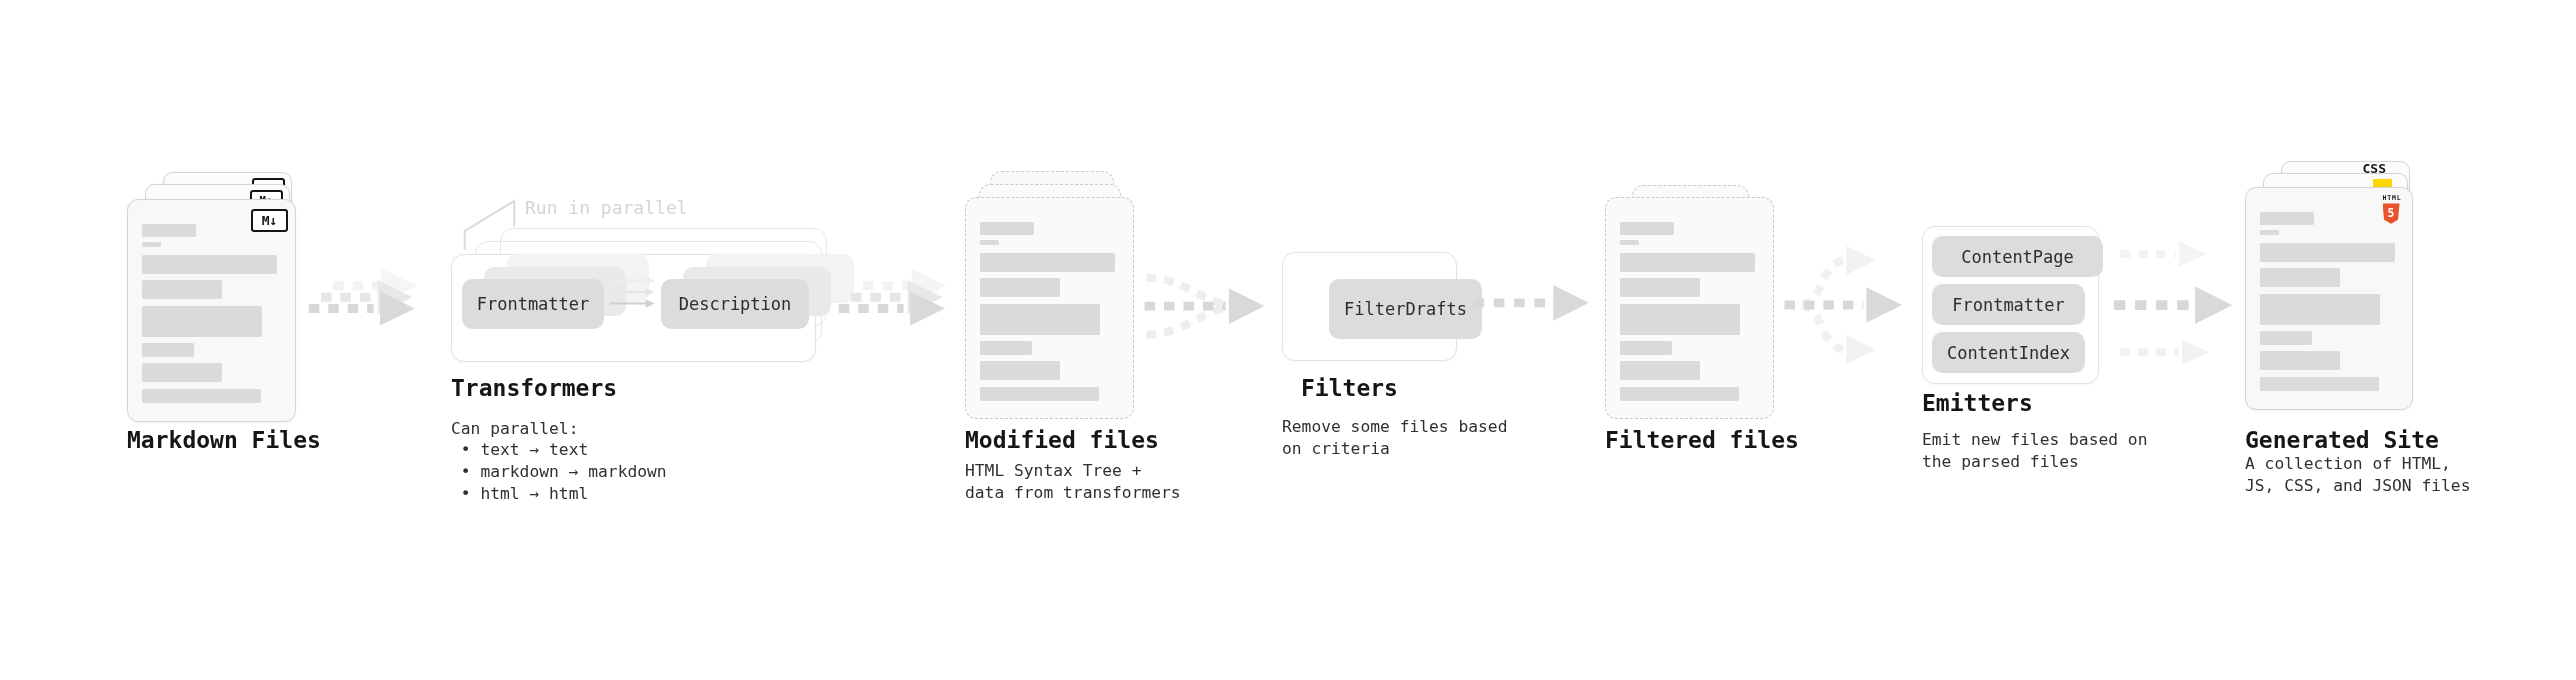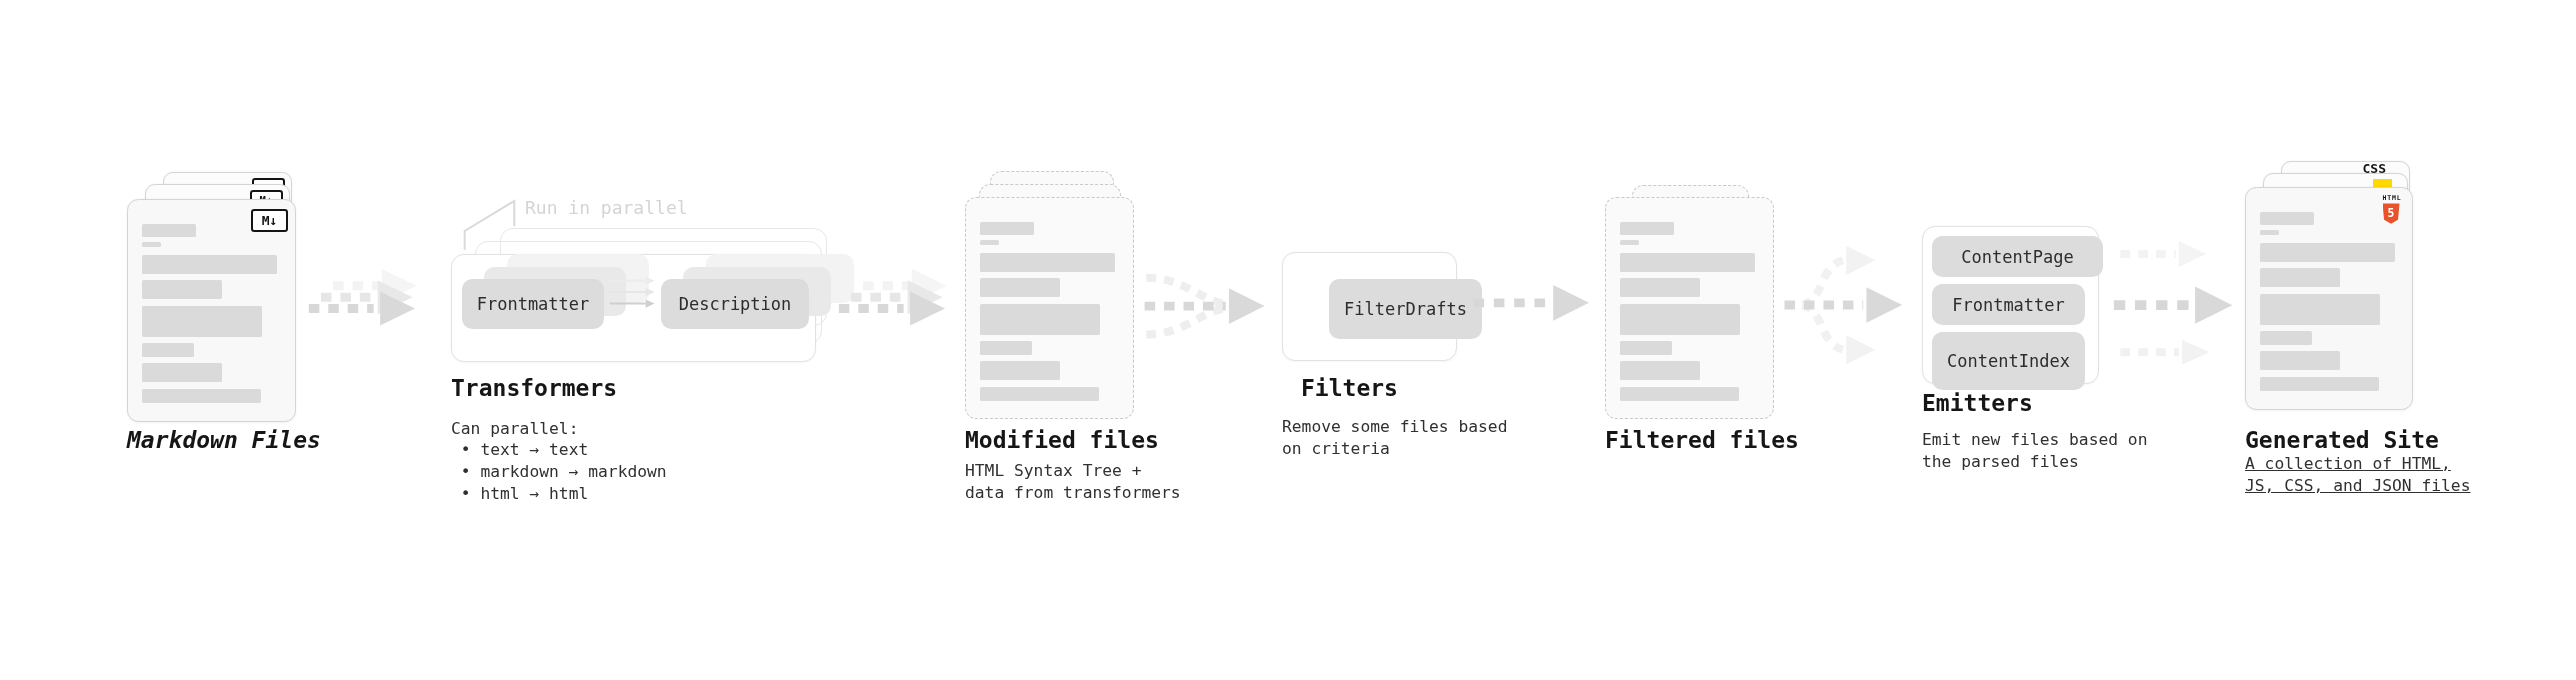--- a/index.html
+++ b/index.html
@@ -94,21 +94,21 @@
     <span class="md-icon big">M↓</span>
   <div class="bar" style="left: 14px; top: 24.4px; width: 54px; height: 13px;"></div>
       <div class="bar" style="left: 14px; top: 42px; width: 18.7px; height: 4.9px;"></div>
       <div class="bar" style="left: 14px; top: 55px; width: 135px; height: 18.7px;"></div>
       <div class="bar" style="left: 14px; top: 80px; width: 80px; height: 18.7px;"></div>
       <div class="bar" style="left: 14px; top: 106px; width: 120px; height: 31px;"></div>
       <div class="bar" style="left: 14px; top: 143px; width: 52px; height: 14px;"></div>
       <div class="bar" style="left: 14px; top: 163px; width: 80px; height: 18.7px;"></div>
       <div class="bar" style="left: 14px; top: 189px; width: 119px; height: 14px;"></div>
     </div>
-  <div class="stage-label" style="left:127px;top:427px;font-style:italic;">Markdown Files</div>
+  <div class="stage-label" style="left:127px;top:427px;">Markdown Files</div>
 
   <svg class="abs" style="left:299px;top:268px;" width="142" height="77" viewBox="0 0 175 95">
     <line x1="42" y1="22" x2="98" y2="22" stroke="#f3f3f3" stroke-width="11" stroke-dasharray="13 11"></line>
     <polygon points="102,1 102,43 145,22" fill="#f5f5f5"></polygon>
     <line x1="27" y1="36" x2="90" y2="36" stroke="#e6e6e6" stroke-width="11" stroke-dasharray="13 11"></line>
     <polygon points="97,15 97,57 140,36" fill="#e8e8e8"></polygon>
     <line x1="12" y1="50" x2="92" y2="50" stroke="#d8d8d8" stroke-width="11" stroke-dasharray="13 11"></line>
     <polygon points="100,29 100,71 143,50" fill="#d9d9d9"></polygon>
   </svg>
 
@@ -216,21 +216,21 @@
     <polygon points="84,2 84,38 120,20" fill="#f2f2f2"></polygon>
     <path d="M30,75 C58,82 50,122 80,130" stroke="#f1f1f1" stroke-width="10" stroke-dasharray="12 10" fill="none"></path>
     <polygon points="84,112 84,148 120,130" fill="#f2f2f2"></polygon>
     <line x1="8" y1="75" x2="105" y2="75" stroke="#d8d8d8" stroke-width="11" stroke-dasharray="13 11"></line>
     <polygon points="109,53 109,97 153,75" fill="#d9d9d9"></polygon>
   </svg>
 
   <div class="frame" style="left:1922px;top:226px;width:175px;height:156px;"></div>
   <div class="pill" style="left:1932px;top:236px;width:171px;height:41px;">ContentPage</div>
   <div class="pill" style="left:1932px;top:284px;width:153px;height:41px;">Frontmatter</div>
-  <div class="pill" style="left:1932px;top:332px;width:153px;height:58px;">ContentIndex</div>
+  <div class="pill" style="left:1932px;top:332px;width:153px;height:41px;">ContentIndex</div>
   <div class="stage-label" style="left:1922px;top:390px;">Emitters</div>
   <div class="stage-desc" style="left:1922px;top:429px;">Emit new files based on
 the parsed files</div>
 
   <svg class="abs" style="left:2109px;top:241px;" width="138" height="130" viewBox="0 0 170 160">
     <line x1="14" y1="16" x2="82" y2="16" stroke="#f3f3f3" stroke-width="10" stroke-dasharray="12 10"></line>
     <polygon points="86,0 86,32 120,16" fill="#f4f4f4"></polygon>
     <line x1="6" y1="79" x2="102" y2="79" stroke="#d7d7d7" stroke-width="12" stroke-dasharray="14 12"></line>
     <polygon points="106,56 106,102 152,79" fill="#d9d9d9"></polygon>
     <line x1="14" y1="137" x2="86" y2="137" stroke="#f1f1f1" stroke-width="10" stroke-dasharray="12 10"></line>
@@ -256,17 +256,17 @@
   <div class="bar" style="left: 14px; top: 24.4px; width: 54px; height: 13px;"></div>
       <div class="bar" style="left: 14px; top: 42px; width: 18.7px; height: 4.9px;"></div>
       <div class="bar" style="left: 14px; top: 55px; width: 135px; height: 18.7px;"></div>
       <div class="bar" style="left: 14px; top: 80px; width: 80px; height: 18.7px;"></div>
       <div class="bar" style="left: 14px; top: 106px; width: 120px; height: 31px;"></div>
       <div class="bar" style="left: 14px; top: 143px; width: 52px; height: 14px;"></div>
       <div class="bar" style="left: 14px; top: 163px; width: 80px; height: 18.7px;"></div>
       <div class="bar" style="left: 14px; top: 189px; width: 119px; height: 14px;"></div>
     </div>
   <div class="stage-label" style="left:2245px;top:427px;">Generated Site</div>
-  <div class="stage-desc" style="left:2245px;top:453px;text-decoration:underline;">A collection of HTML,
+  <div class="stage-desc" style="left:2245px;top:453px;">A collection of HTML,
 JS, CSS, and JSON files</div>
 
 </div>
 
 
 </body></html>

